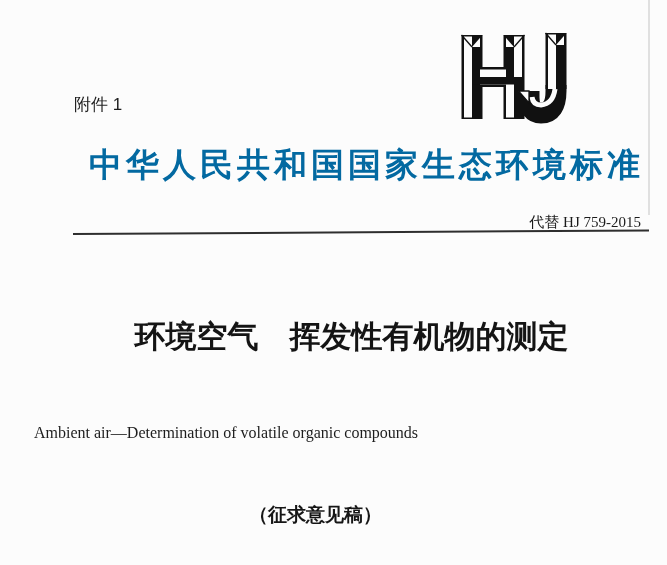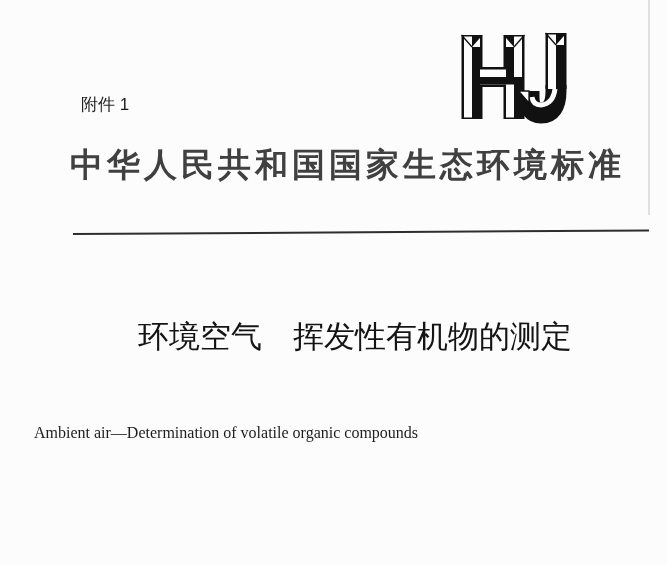--- a/index.html
+++ b/index.html
@@ -5,53 +5,53 @@
   html, body { margin: 0; padding: 0; background: #ffffff; }
   #page {
     position: relative;
     width: 667px;
     height: 565px;
     background: #fcfcfc;
     overflow: hidden;
     color: #1b1b1b;
   }
   .serif { font-family: "Liberation Serif", "DejaVu Serif", serif; }
-  .sans  { font-family: "Liberation Sans", "DejaVu Sans", sans-serif; margin-left: 7px; }
+  .sans  { font-family: "Liberation Sans", "DejaVu Sans", sans-serif; }
   .abs { position: absolute; }
 
   #attachment-label {
     left: 74px; top: 93px;
     font-size: 17px; color: #1e1e1e;
   }
   #hj-logo {
     left: 450px; top: 27px;
     width: 152px; height: 100px;
   }
   #standard-name {
     left: 70px; right: 23px; top: 143px;
-    text-align: left; white-space: nowrap;
+    text-align: right; white-space: nowrap;
     font-size: 33px; font-weight: bold; letter-spacing: 4px;
-    color: #404040;
+    color: #0369a1;
   }
   #standard-number {
     right: 24px; top: 189px;
     font-size: 18px; font-weight: bold; letter-spacing: 0.5px;
   }
   #replaced-standard {
     right: 26px; top: 213px;
     font-size: 15px;
   }
   #header-rule {
     left: 73px; right: 18px; top: 233px;
     height: 2px; background: #2e2e2e;
     transform: rotate(-0.35deg); transform-origin: left center;
   }
   .cn-title {
     left: 36px; right: 0; text-align: center; white-space: nowrap;
-    font-size: 31px; font-weight: normal; color: #141414;
+    font-size: 31px; font-weight: bold; color: #141414;
   }
   #title-cn-line1 { top: 316px; }
   #title-cn-line2 { top: 362px; }
   .en-title {
     text-align: left; white-space: nowrap;
     font-size: 16px; color: #1d1d1d;
   }
   #title-en-line1 { left: 34px; right: 0; top: 424px; }
   #title-en-line2 { left: 0; right: 4px; top: 459px; }
   #draft-note {
@@ -105,25 +105,27 @@
       <line x1="94.5" y1="6" x2="105" y2="18"></line>
     </g>
 
     <path d="M104 62 Q102 77 90 78 Q82 78 81 70" stroke="#fcfcfc" stroke-width="5" fill="none"></path>
     <path d="M67.5 64 L78 64 L78 76 Z" fill="#fcfcfc" stroke="#111" stroke-width="1.3"></path>
   </svg>
 
   <div id="standard-name" class="abs serif">中华人民共和国国家生态环境标准</div>
 
 
+  <div id="replaced-standard" class="abs serif">代替 HJ 759-2015</div>
 
   <div id="header-rule" class="abs"></div>
 
   <div id="title-cn-line1" class="abs sans cn-title">环境空气　挥发性有机物的测定</div>
 
 
   <div id="title-en-line1" class="abs serif en-title">Ambient air—Determination of volatile organic compounds</div>
 
 
+  <div id="draft-note" class="abs sans">（征求意见稿）</div>
 
   <div id="scan-edge" class="abs"></div>
 
 </div>
 
 </body></html>

